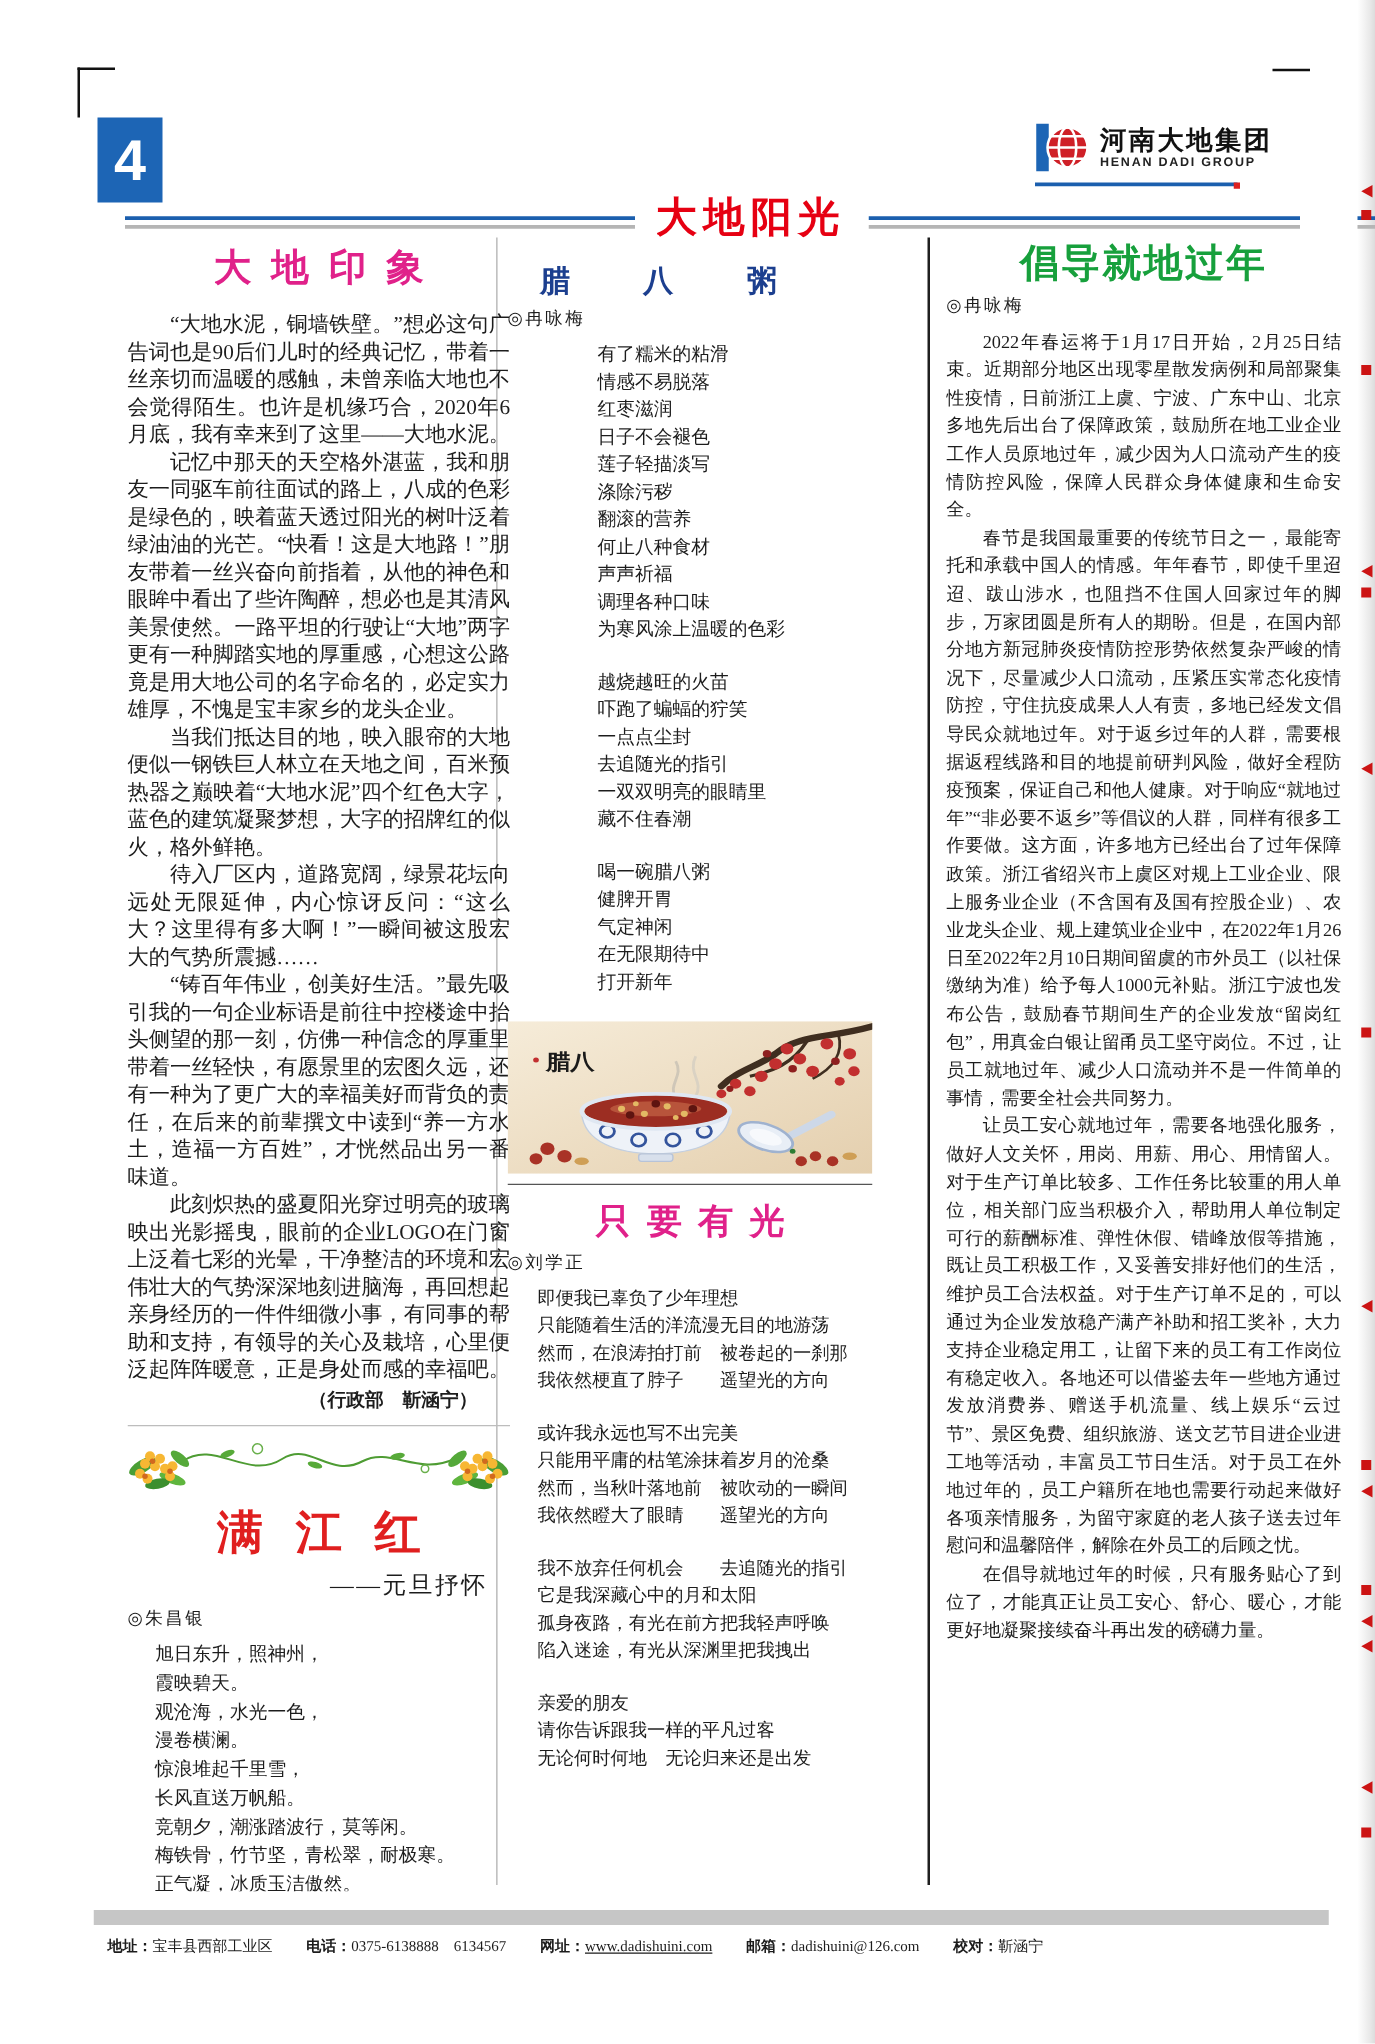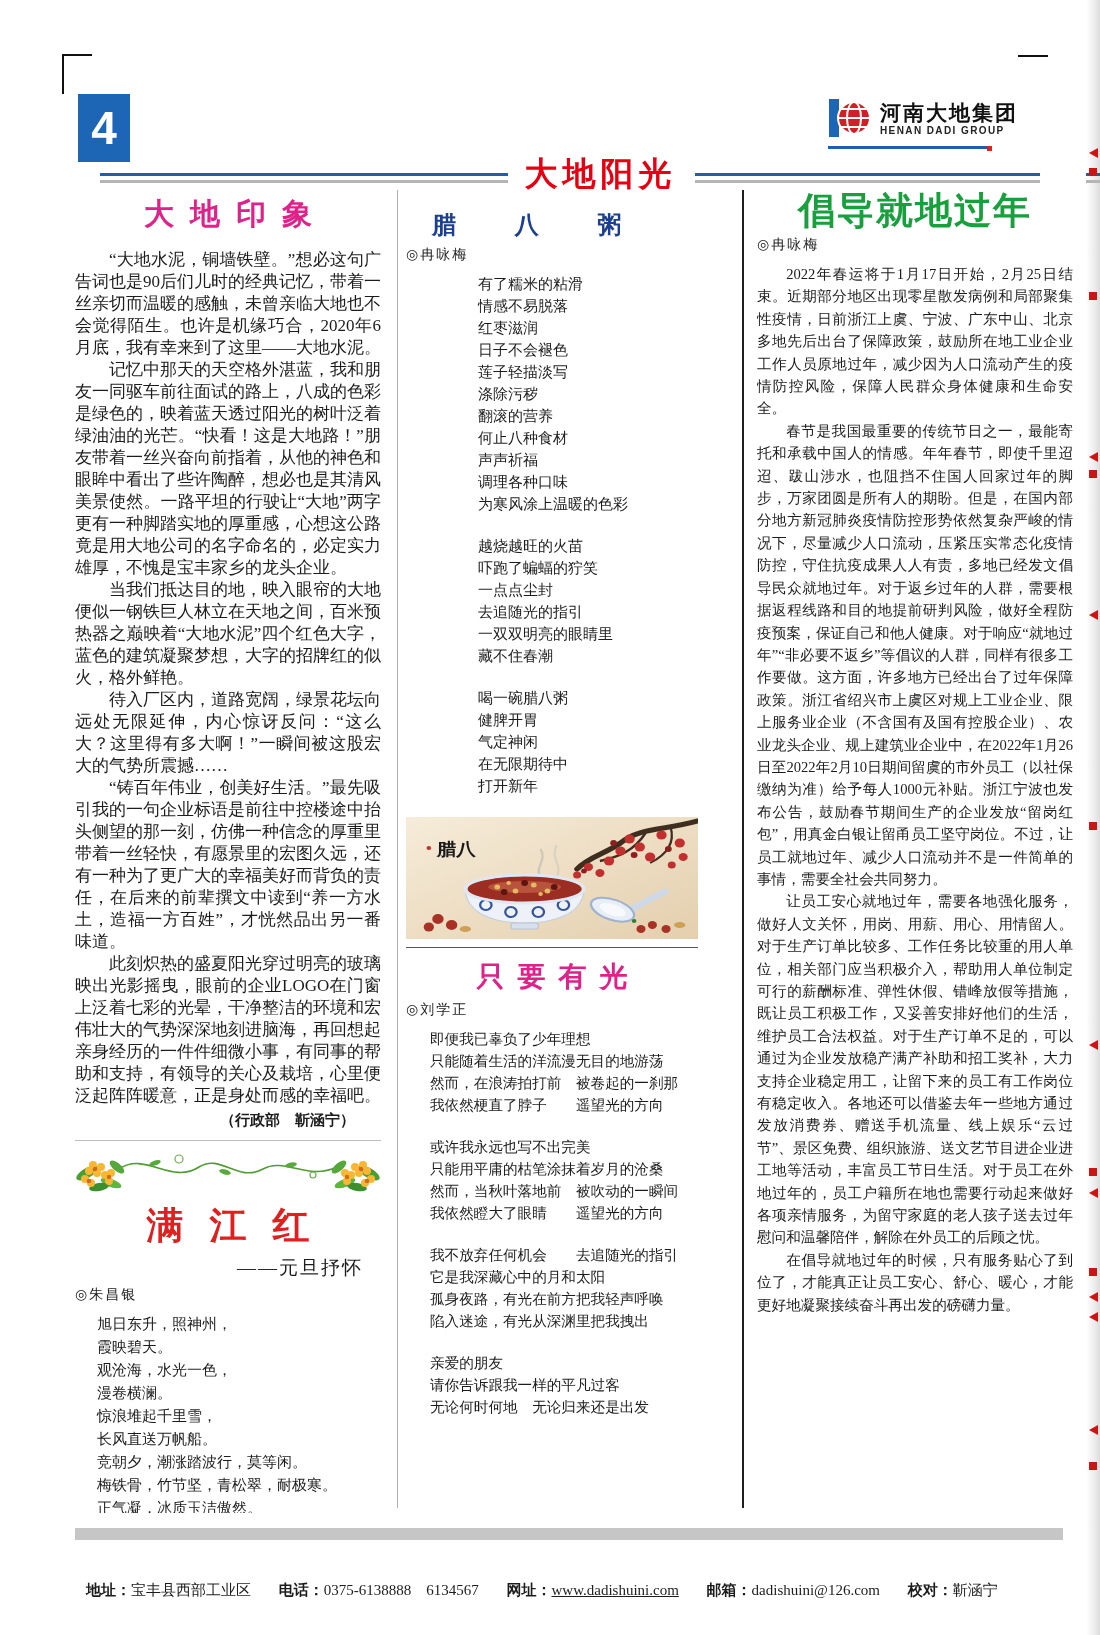--- a/index.html
+++ b/index.html
@@ -25,21 +25,21 @@
   .logo{position:absolute;left:828px;top:96px;display:flex;align-items:center;}
   .logo-ic{width:44px;height:44px;margin-right:8px;}
   .logo-tx .cn{font-family:"Liberation Sans","DejaVu Sans",sans-serif;font-weight:bold;
                font-size:21px;letter-spacing:2px;color:#111;line-height:24px;}
   .logo-tx .en{font-family:"Liberation Sans","DejaVu Sans",sans-serif;font-size:10px;
                letter-spacing:1.4px;color:#222;font-weight:bold;}
   .logo-line{position:absolute;left:828px;top:146px;width:162px;height:3px;background:var(--rule-blue);}
   .logo-line i{position:absolute;right:-2px;top:0;width:5px;height:5px;background:#d22;}
   
   .col{position:absolute;top:188px;height:1325px;overflow:hidden;}
-  .col-left{left:75px;width:306px;}
+  .col-left{left:102px;width:306px;}
   .col-mid{left:406px;width:292px;}
   .col-right{left:757px;width:316px;top:186px;}
   .vrule{position:absolute;top:190px;height:1318px;}
   .v1{left:397px;width:1px;background:#adadad;}
   .v2{left:742px;width:2px;background:#1f1f1f;}
   
   .t-impression{margin:6px 0 14px;text-align:center;color:var(--pink);font-weight:bold;
                 font-size:30px;letter-spacing:16px;text-indent:16px;}
   .essay .para{font-size:17px;line-height:22px;text-align:justify;text-indent:2em;}
   .sig{font-size:15px;font-weight:bold;text-align:right;padding-right:26px;margin-top:4px;font-family:"Liberation Sans","DejaVu Sans",sans-serif;}
@@ -54,33 +54,33 @@
   .t-laba{margin:21px 0 2px;text-align:left;color:var(--laba-blue);font-weight:bold;
           font-family:"Liberation Sans","DejaVu Sans",sans-serif;font-size:24px;letter-spacing:26px;text-indent:26px;}
   .laba-poem{padding-left:72px;font-size:15px;line-height:22px;}
   .light-poem{padding-left:24px;font-size:14.6px;line-height:22px;}
   .stanza{margin-bottom:20px;}
   .laba-img{display:block;margin:2px 0 0;}
   hr.mid{border:none;border-top:1px solid #555;margin:8px 0 10px;}
   .t-light{margin:6px 0 2px;text-align:center;color:var(--pink);font-weight:bold;
            font-size:28px;letter-spacing:13px;text-indent:13px;}
   .t-green{margin:4px 0 0;text-align:center;color:var(--green);font-weight:800;
-           font-family:"Liberation Sans","DejaVu Sans",sans-serif;font-size:37px;line-height:41px;letter-spacing:2px;}
+           font-family:"Liberation Sans","DejaVu Sans",sans-serif;font-size:31px;line-height:41px;letter-spacing:2px;}
   .art .para{font-size:14.6px;line-height:22.4px;text-align:justify;text-indent:2em;}
   
   .fold{position:absolute;left:1086px;top:0;width:14px;height:1635px;
         background:linear-gradient(to right,#ffffff,#e9e9e9 70%,#dcdcdc);}
   .fm{position:absolute;left:3px;}
   .fm-sq{width:8px;height:8px;background:var(--fold-red);}
   .fm-tri{width:0;height:0;border-right:9px solid var(--fold-red);
           border-top:5px solid transparent;border-bottom:5px solid transparent;}
   .fold-rule{position:absolute;left:0;width:14px;height:3px;}
   
   .fbar{position:absolute;left:75px;top:1528px;width:988px;height:12px;background:#c6c6c6;}
-  .footer{position:absolute;left:86px;top:1581px;width:990px;font-size:15px;white-space:nowrap;}
+  .footer{position:absolute;left:86px;top:1549px;width:990px;font-size:12px;white-space:nowrap;}
   .footer .grp{margin-right:24px;}
   .footer .lab{font-family:"Liberation Sans","DejaVu Sans",sans-serif;font-weight:bold;}
   .footer .u{text-decoration:underline;}
 </style>
 </head>
 <body>
 
 <div class="page">
 
   <div class="crop" style="left:62px;top:54px;width:2px;height:40px;"></div>

